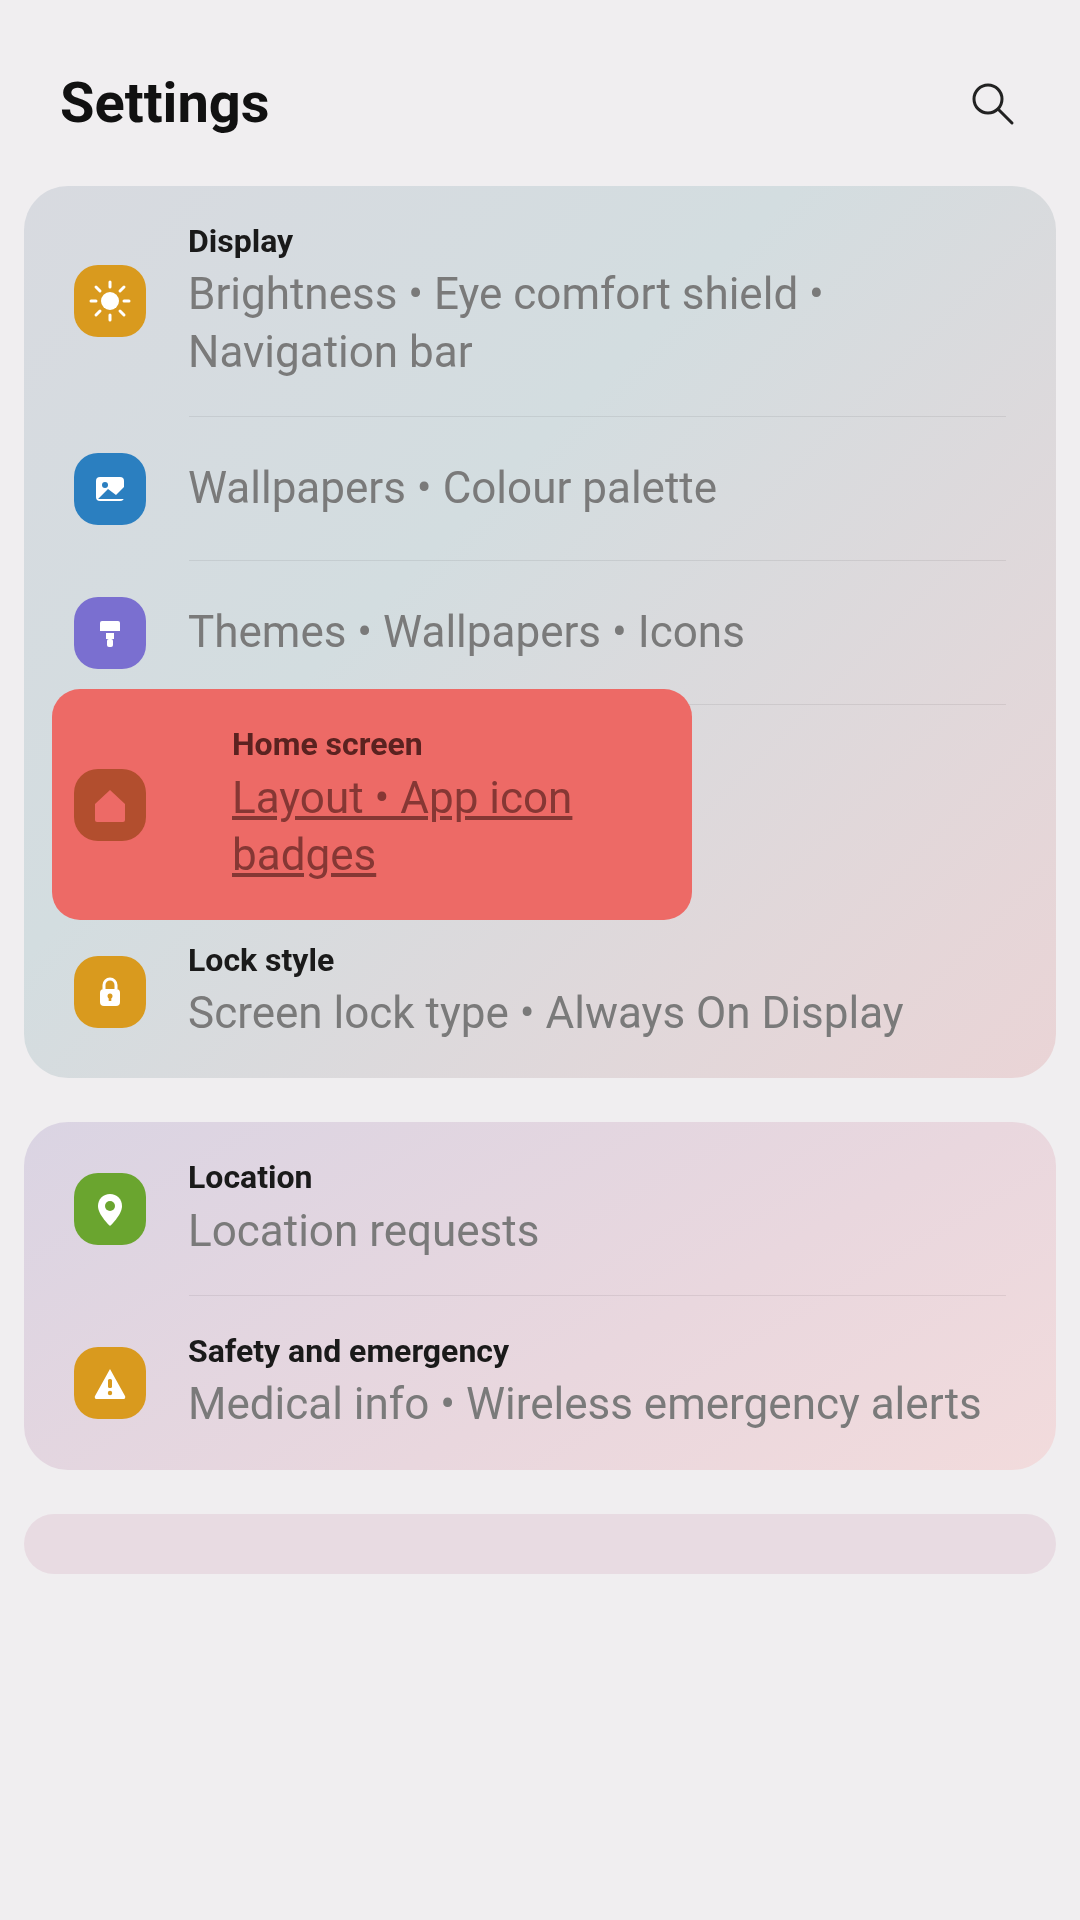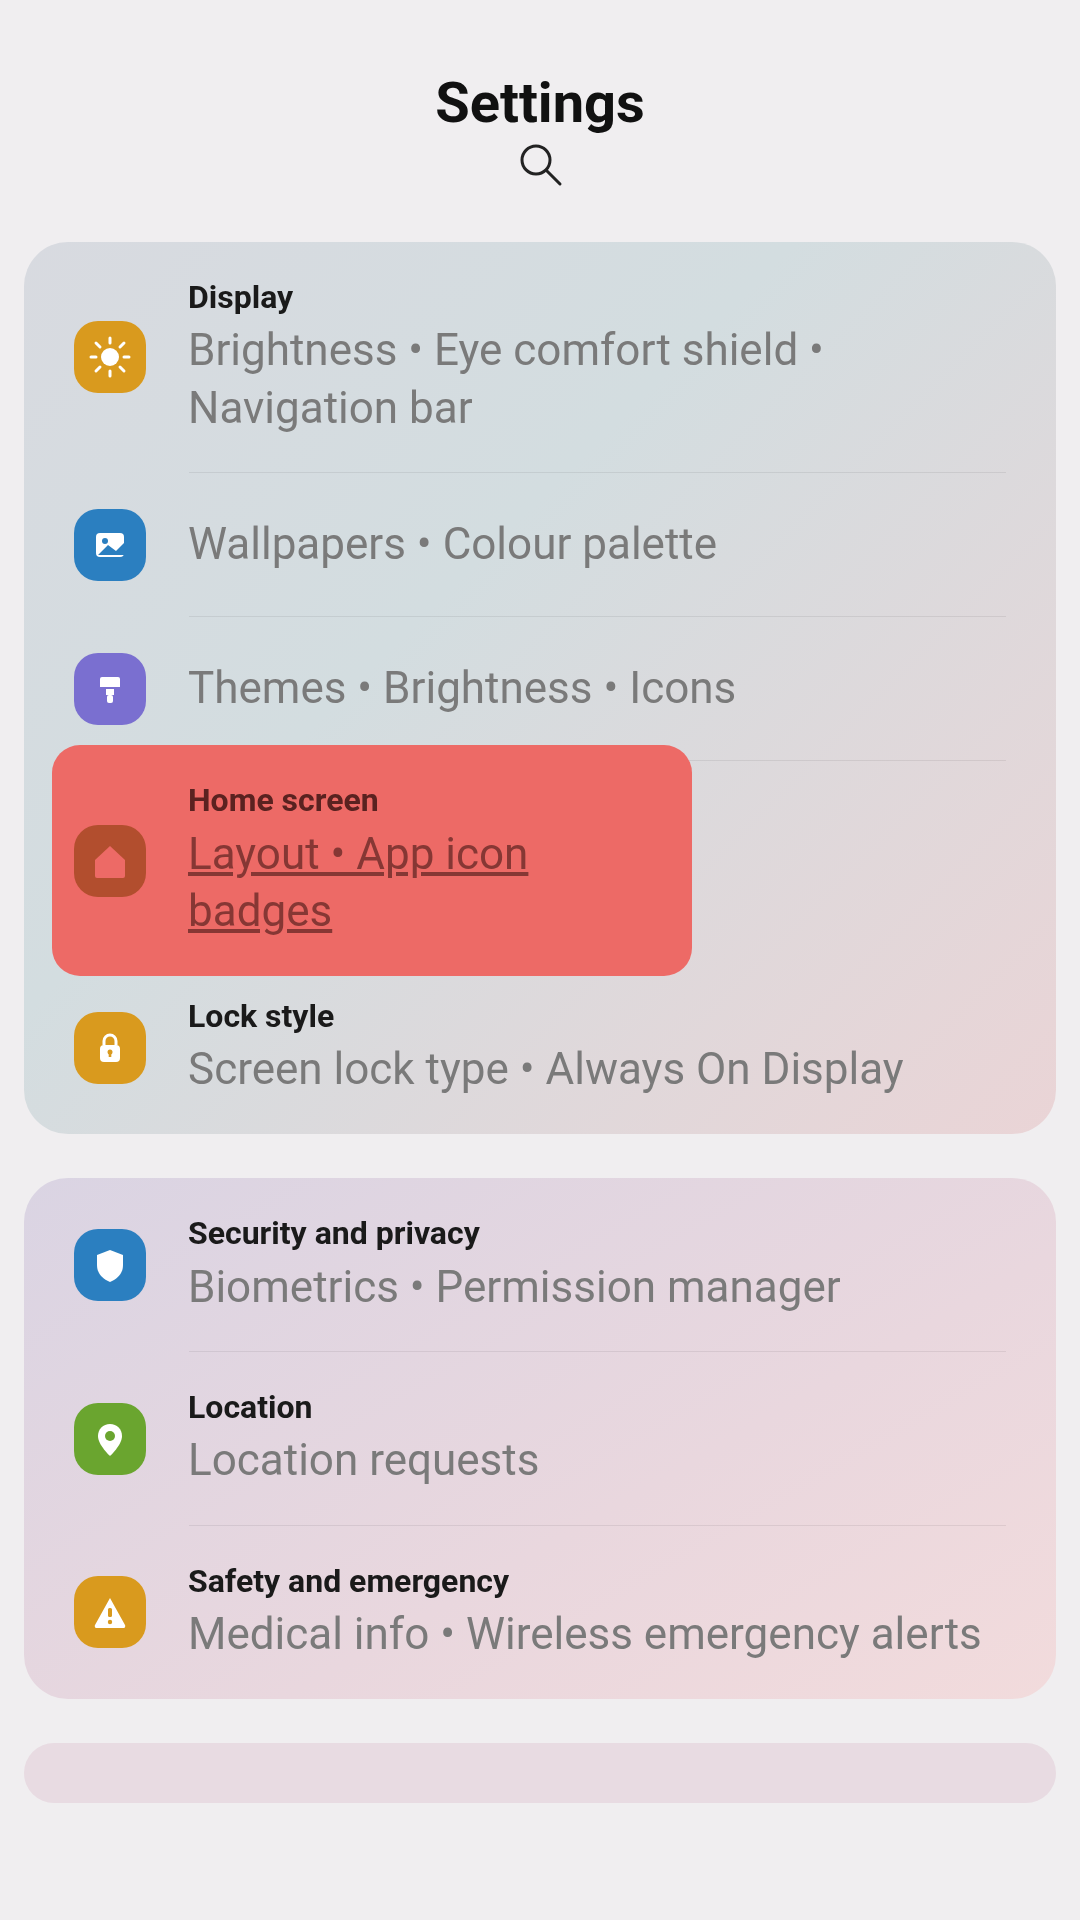--- a/index.html
+++ b/index.html
@@ -7,21 +7,20 @@
   body {
     font-family: -apple-system, BlinkMacSystemFont, "Segoe UI", Roboto, sans-serif;
     background: #f0eef0;
     overflow: hidden;
   }
   .header {
     display: flex;
     align-items: center;
     justify-content: space-between;
     padding: 70px 60px 50px 60px;
-    flex-direction: column;
   }
   .title {
     font-size: 56px;
     font-weight: 700;
     color: #111;
   }
   .search-btn {
     width: 56px;
     height: 56px;
     display: flex;
@@ -84,20 +83,21 @@
   .highlight {
     position: absolute;
     background: #ed6a66;
     border-radius: 28px;
     left: 28px;
     width: 640px;
     padding: 36px 22px 36px 22px;
     display: flex;
     align-items: center;
     z-index: 2;
+    gap: 44px;
   }
   .highlight .icon-wrap { margin-right: 42px; }
   .highlight .item-title { color: #5a2220; }
   .highlight .item-sub { color: rgba(90,34,32,0.7); text-decoration: underline; }
   .row.spacer { height: 200px; padding:0; }
   svg { display: block; }
 </style>
 </head>
 <body>
 
@@ -153,21 +153,21 @@
   <div class="row">
     <div class="icon-wrap" style="background:#7a6fd0">
       <svg width="40" height="40" viewBox="0 0 40 40">
           <rect x="10" y="8" width="20" height="10" rx="2" fill="#fff"></rect>
           <rect x="10" y="14" width="20" height="4" fill="#fff"></rect>
           <rect x="16" y="20" width="8" height="6" fill="#fff"></rect>
           <rect x="17" y="26" width="6" height="8" rx="2" fill="#fff"></rect>
         </svg>
     </div>
     <div class="text-wrap">
-      <div class="item-sub">Themes  •  Brightness  •  Icons</div>
+      <div class="item-sub">Themes  •  Wallpapers  •  Icons</div>
     </div>
     <div class="divider"></div>
   </div>
 
   <div class="row spacer">
     <div class="highlight">
       <div class="icon-wrap" style="background:#b24e2e">
         <svg width="42" height="42" viewBox="0 0 42 42">
             <path d="M21 6 L36 20 L36 36 A2 2 0 0 1 34 38 L8 38 A2 2 0 0 1 6 36 L6 20 Z" fill="#ed6a66"></path>
           </svg>
@@ -191,32 +191,20 @@
     <div class="text-wrap">
       <div class="item-title">Lock style</div>
       <div class="item-sub">Screen lock type  •  Always On Display</div>
     </div>
   </div>
 
 </div>
 
 <div class="card card2">
 
-  <div class="row">
-    <div class="icon-wrap" style="background:#2b7fc0">
-      <svg width="40" height="40" viewBox="0 0 40 40">
-          <path d="M20 5 L33 10 V20 C33 29 27 34 20 37 C13 34 7 29 7 20 V10 Z" fill="#fff"></path>
-        </svg>
-    </div>
-    <div class="text-wrap">
-      <div class="item-title">Security and privacy</div>
-      <div class="item-sub">Biometrics  •  Permission manager</div>
-    </div>
-    <div class="divider"></div>
-  </div>
 
   <div class="row">
     <div class="icon-wrap" style="background:#6aa52f">
       <svg width="40" height="40" viewBox="0 0 40 40">
           <path d="M20 5 C13 5 8 10 8 17 C8 26 20 37 20 37 C20 37 32 26 32 17 C32 10 27 5 20 5 Z" fill="#fff"></path>
           <circle cx="20" cy="17" r="5" fill="#6aa52f"></circle>
         </svg>
     </div>
     <div class="text-wrap">
       <div class="item-title">Location</div>

